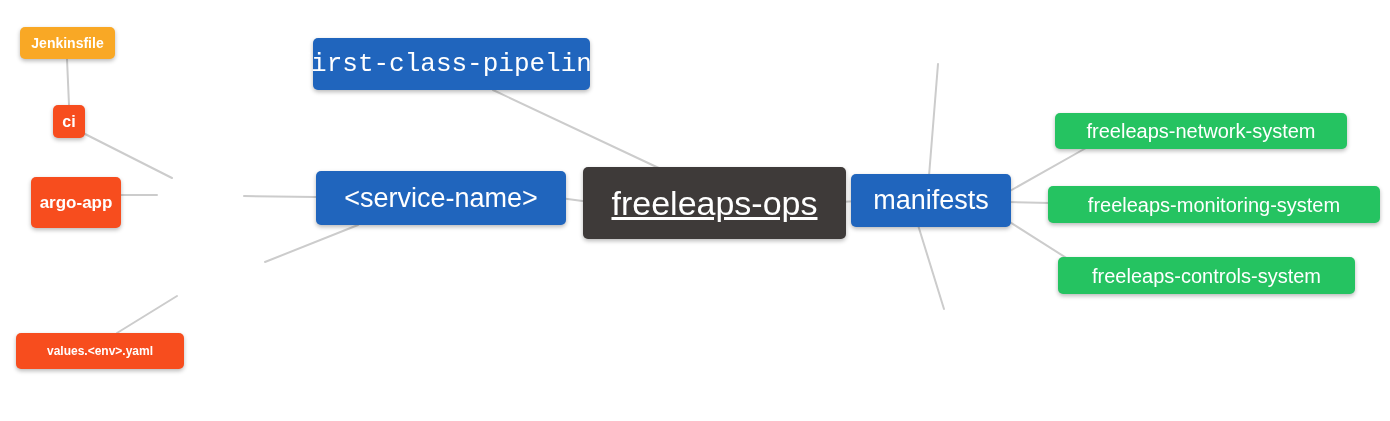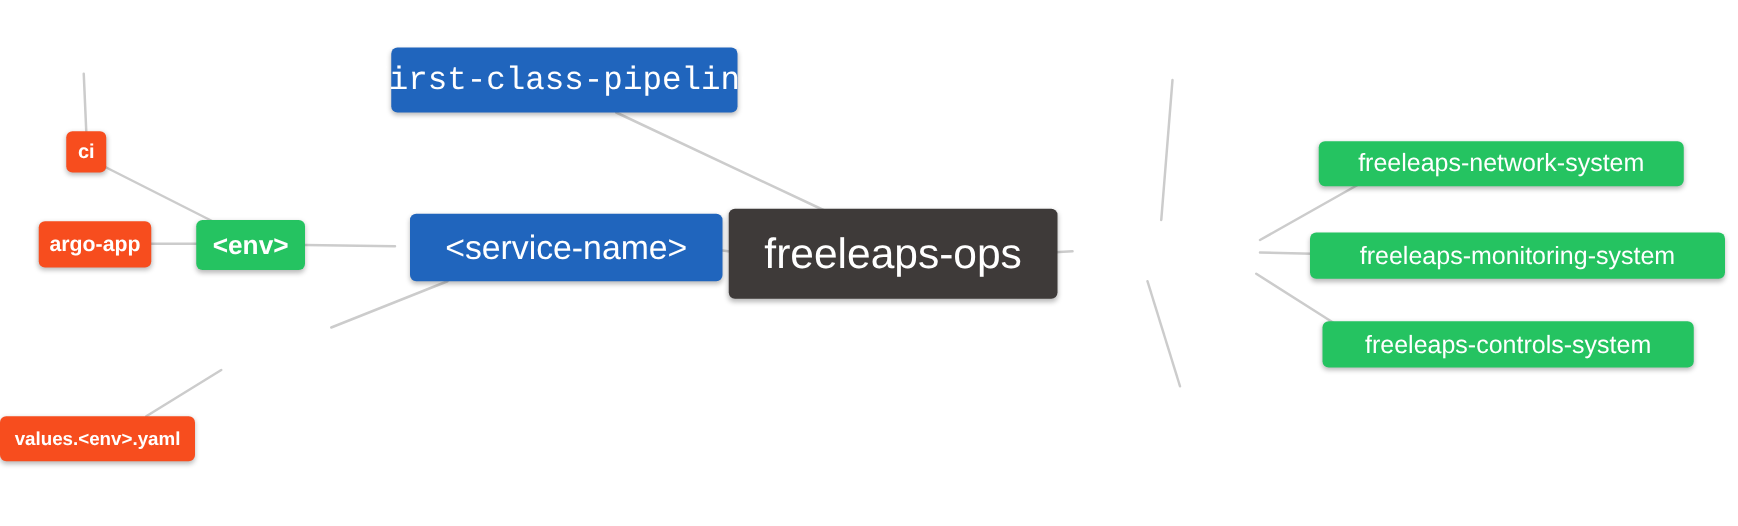--- a/index.html
+++ b/index.html
@@ -36,31 +36,31 @@
     box-shadow: 0 2px 4px rgba(0,0,0,0.28);
     white-space: nowrap;
     cursor: pointer;
     line-height: 1;
     user-select: none;
   }
   .blue   { background: var(--blue,   #2065BD); }
   .green  { background: var(--green,  #25C361); }
   .orange { background: var(--orange, #F9A825); }
   .red    { background: var(--red,    #F74D1E); text-align: center; }
-  .dark   { background: var(--dark,   #3E3A39); }
+  .dark   { background: var(--dark,   #3E3A39); text-decoration: underline; }
   .bold   { font-weight: 700; }
 
   #n-jenkinsfile           { left: 20px;   top: 27px;  width: 95px;  height: 32px; font-size: 14px; }
   #n-ci                    { left: 53px;   top: 105px; width: 32px;  height: 33px; font-size: 16px; }
-  #n-argo-app              { left: 31px;   top: 177px; width: 90px;  height: 37px; font-size: 17px; }
+  #n-argo-app              { left: 31px;   top: 177px; width: 90px;  height: 51px; font-size: 17px; }
   #n-env                   { left: 157px;  top: 176px; width: 87px;  height: 40px; font-size: 21px; }
   #n-helm-pkg              { left: 147px;  top: 257px; width: 117px; height: 39px; font-size: 21px; }
-  #n-values-env-yaml       { left: 0;    top: 333px; width: 156px; height: 36px; font-size: 15px; }
+  #n-values-env-yaml       { left: 16px;    top: 333px; width: 168px; height: 36px; font-size: 12px; }
   #n-first-class-pipeline  { left: 313px;  top: 38px;  width: 277px; height: 52px; font-size: 26px; font-family: Liberation Mono, monospace; }
-  #n-service-name          { left: 316px;  top: 171px; width: 250px; height: 54px; font-size: 27px; margin-left: 12px; }
+  #n-service-name          { left: 316px;  top: 171px; width: 250px; height: 54px; font-size: 27px; }
   #n-freeleaps-ops         { left: 583px;  top: 167px; width: 263px; height: 72px; font-size: 34px; }
   #n-manifests             { left: 851px;  top: 174px; width: 160px; height: 53px; font-size: 27px; }
   #n-devops-system         { left: 796px;  top: 30px;  width: 286px; height: 35px; font-size: 20px; }
   #n-network-system        { left: 1055px; top: 113px; width: 292px; height: 36px; font-size: 20px; }
   #n-monitoring-system     { left: 1048px; top: 186px; width: 332px; height: 37px; font-size: 20px; }
   #n-controls-system       { left: 1058px; top: 257px; width: 297px; height: 37px; font-size: 20px; }
   #n-storage-system        { left: 815px;  top: 308px; width: 286px; height: 36px; font-size: 20px; }
 </style>
 </head>
 <body>
@@ -77,24 +77,25 @@
     <line class="edge" x1="493" y1="90" x2="663" y2="170"></line>
     <line class="edge" x1="560" y1="198" x2="590" y2="202"></line>
     <line class="edge" x1="840" y1="202" x2="858" y2="201"></line>
     <line class="edge" x1="929" y1="176" x2="938" y2="64"></line>
     <line class="edge" x1="1008" y1="192" x2="1086" y2="148"></line>
     <line class="edge" x1="1008" y1="202" x2="1050" y2="203"></line>
     <line class="edge" x1="1005" y1="219" x2="1068" y2="259"></line>
     <line class="edge" x1="918" y1="225" x2="944" y2="309"></line>
   </svg>
 
+  <div class="node orange bold" id="n-jenkinsfile">Jenkinsfile</div>
   <div class="node red bold" id="n-ci">ci</div>
   <div class="node red bold" id="n-argo-app">argo-app</div>
-  <div class="node green bold" id="n-env">&lt;env&gt;</div>
   <div class="node red bold" id="n-values-env-yaml">values.&lt;env&gt;.yaml</div>
   <div class="node blue" id="n-first-class-pipeline">first-class-pipeline</div>
   <div class="node blue" id="n-service-name">&lt;service-name&gt;</div>
   <div class="node dark" id="n-freeleaps-ops">freeleaps-ops</div>
+  <div class="node blue" id="n-manifests">manifests</div>
   <div class="node green" id="n-network-system">freeleaps-network-system</div>
   <div class="node green" id="n-monitoring-system">freeleaps-monitoring-system</div>
   <div class="node green" id="n-controls-system">freeleaps-controls-system</div>
 
 </div>
 
 </body></html>

